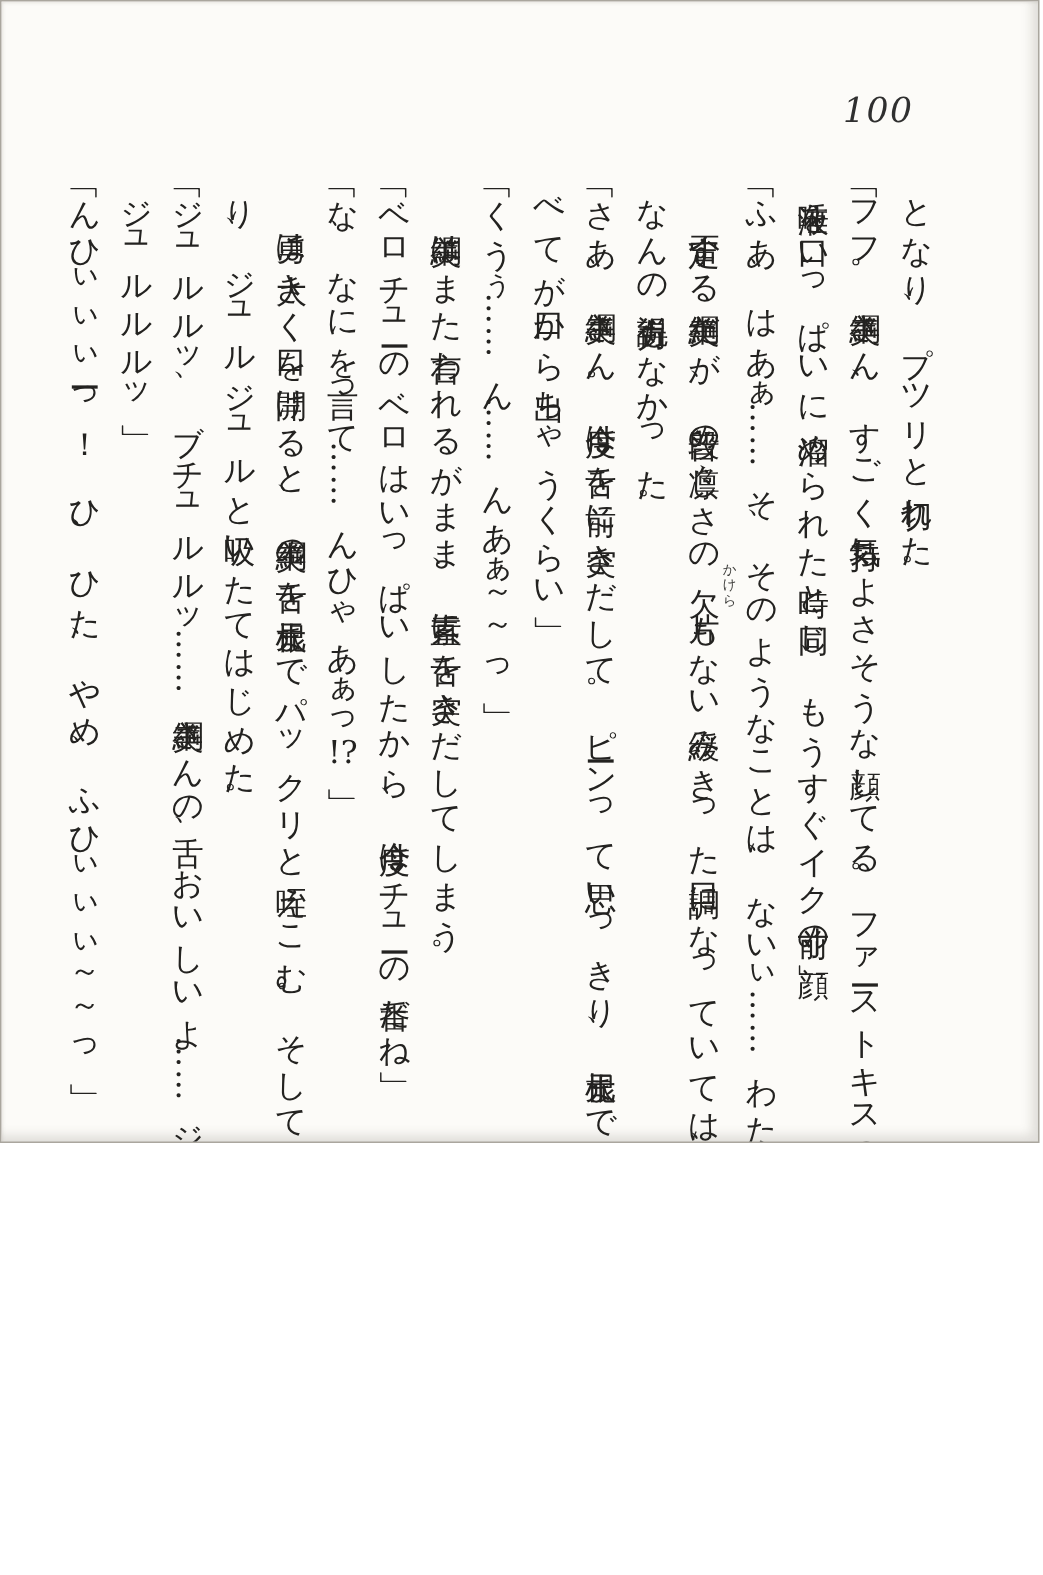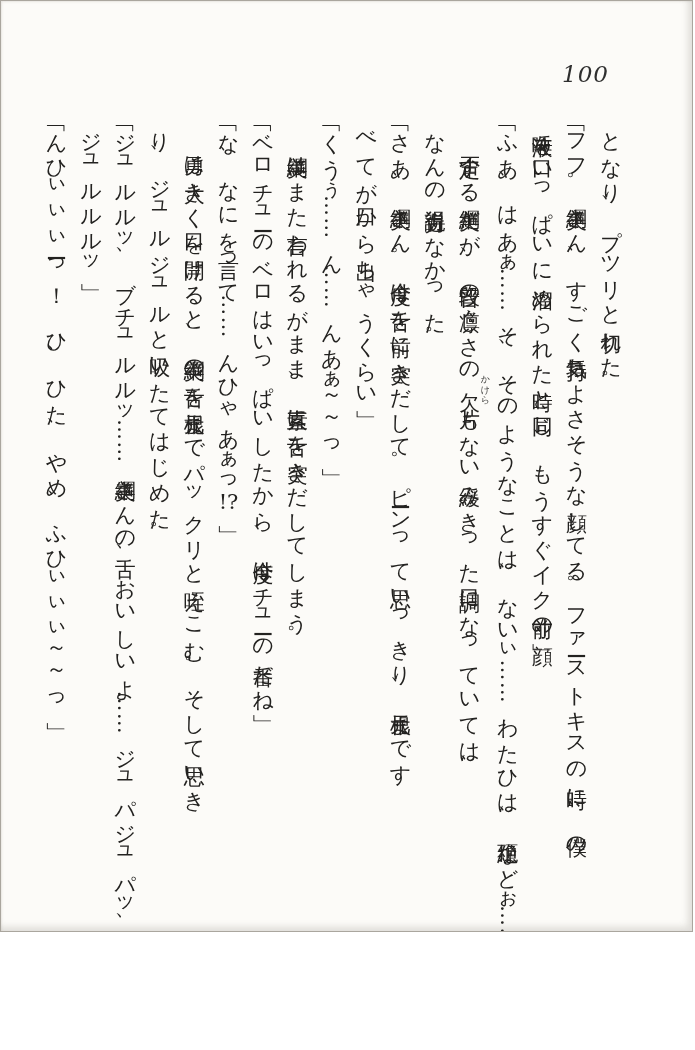--- a/index.html
+++ b/index.html
@@ -8,21 +8,21 @@
     background: #ffffff;
   }
   body {
     width: 695px;
     height: 1050px;
     overflow: hidden;
   }
   .book-page {
     position: relative;
     width: 693px;
-    height: 932px;
+    height: 762px;
     box-sizing: border-box;
     border: 1px solid #aaa69e;
     background: #fcfbf8;
     overflow: hidden;
     box-shadow: inset -4px -4px 7px rgba(95, 90, 78, 0.18),
                 inset 1px 1px 2px rgba(95, 90, 78, 0.10);
     font-family: "DejaVu Serif", "Liberation Serif", serif;
   }
   .page-number {
     position: absolute;

